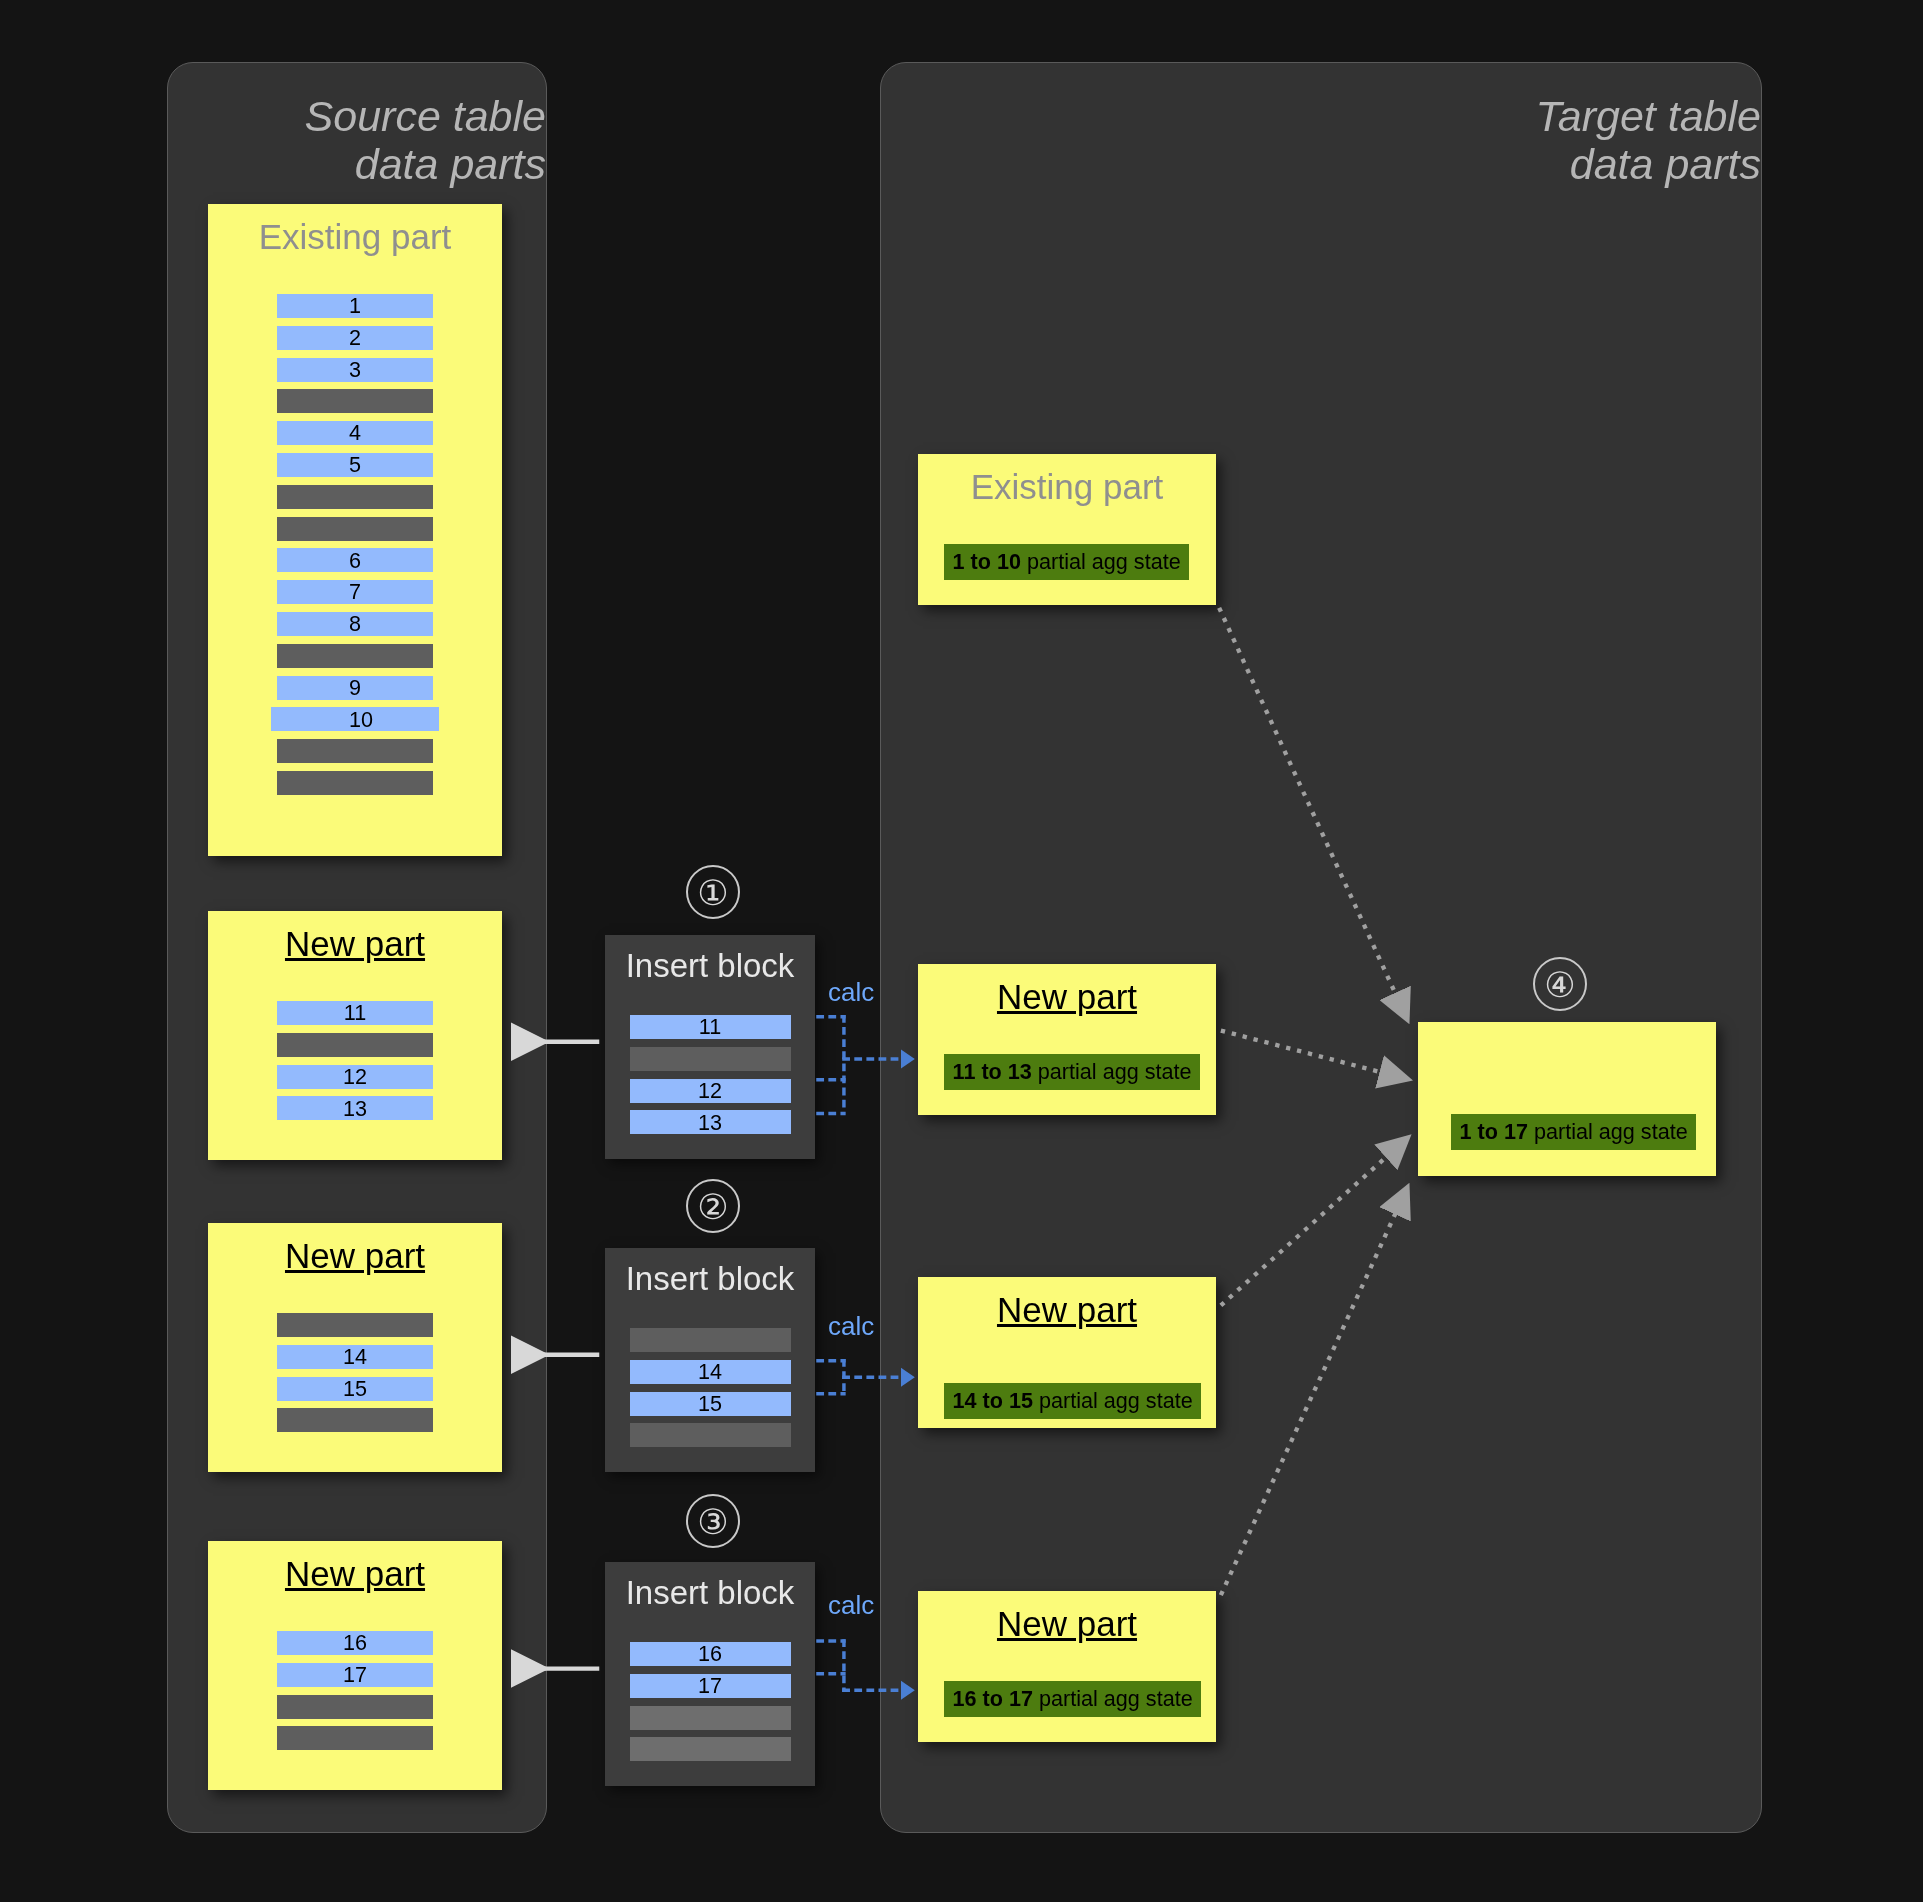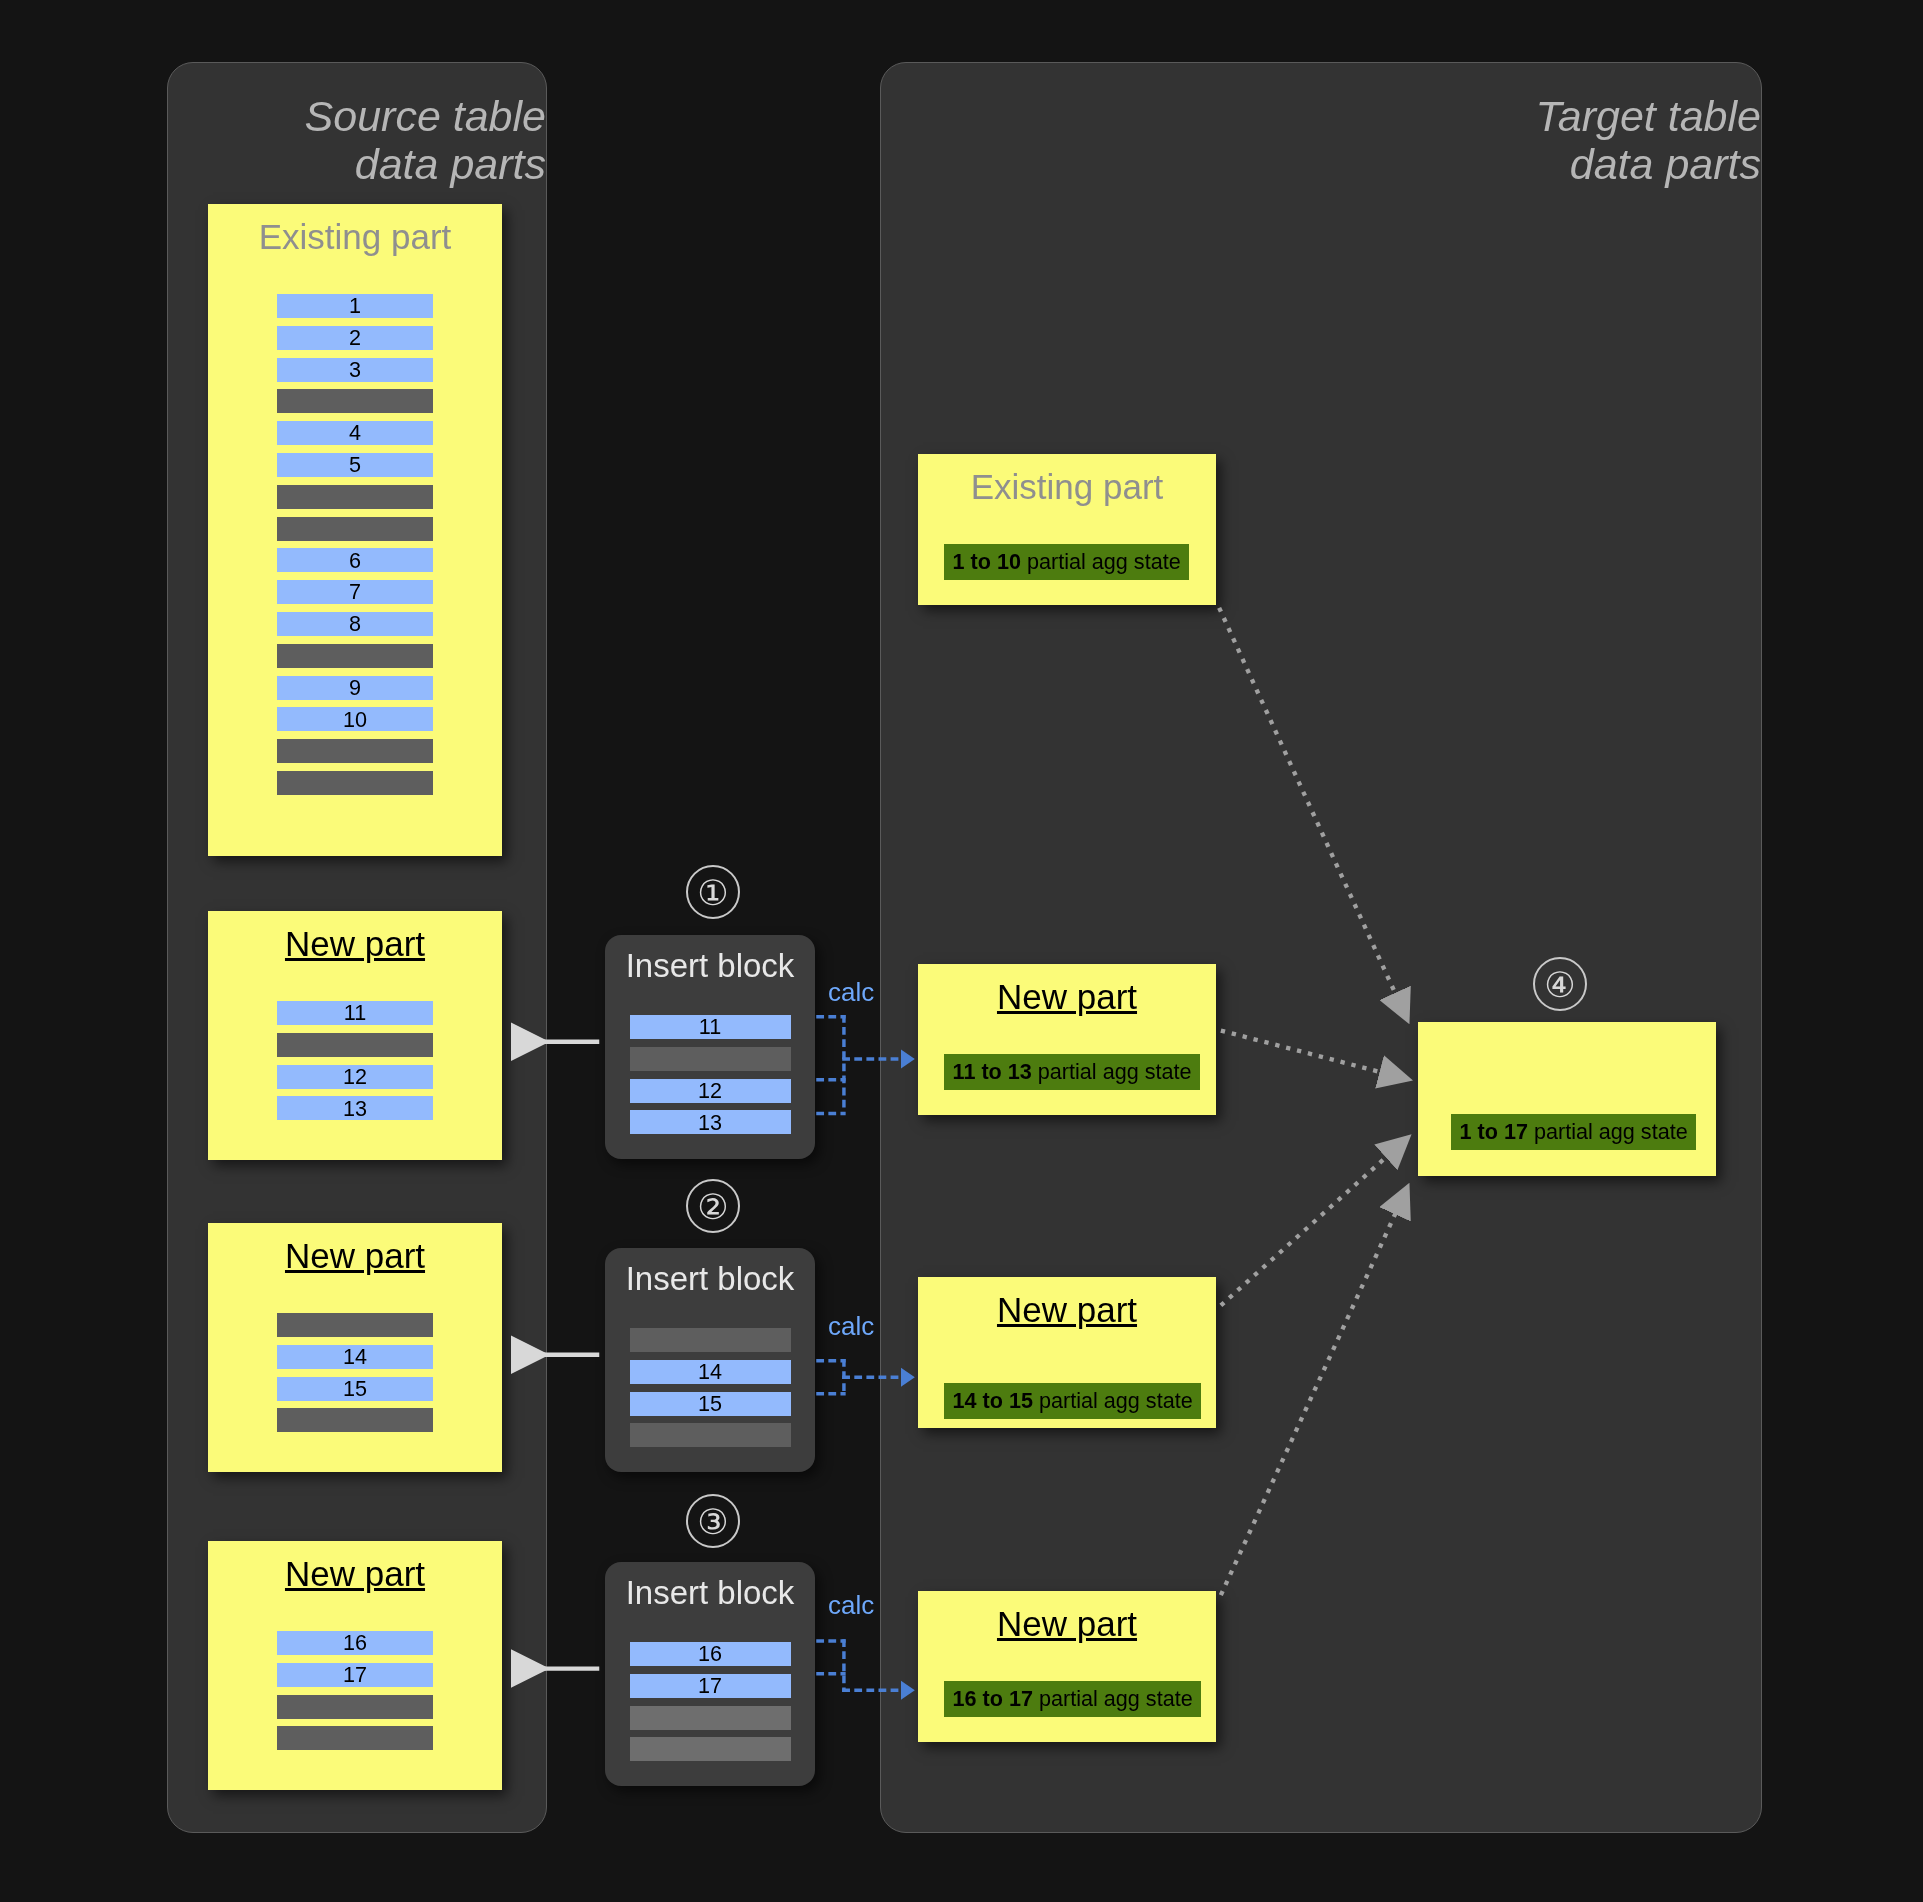--- a/index.html
+++ b/index.html
@@ -50,21 +50,20 @@
     position:absolute;background:#4d7c0f;color:#000;
     font-size:21.6px;line-height:1;padding:7px 8.6px 7.8px 8.6px;
     white-space:nowrap;
   }
   .agg b{font-weight:bold;}
 
   
   .insert{
     position:absolute;background:#3d3d3d;box-sizing:border-box;
     box-shadow:4.3px 5.2px 11.2px rgba(0,0,0,.5);
-    border-radius:16px;
   }
   .insert-title{
     text-align:center;color:#e8e8e8;font-size:33px;padding-top:12px;
   }
   .circled{
     position:absolute;width:54px;height:54px;border:2.6px solid #c9c9c9;
     border-radius:50%;color:#d8d8d8;font-size:35px;
     display:flex;align-items:center;justify-content:center;
     line-height:1;box-sizing:border-box;
   }
@@ -98,21 +97,21 @@
         <div class="row grey" style="width: 156px;"></div>
         <div class="row blue" style="width: 156px;">4</div>
         <div class="row blue" style="width: 156px;">5</div>
         <div class="row grey" style="width: 156px;"></div>
         <div class="row grey" style="width: 156px;"></div>
         <div class="row blue" style="width: 156px;">6</div>
         <div class="row blue" style="width: 156px;">7</div>
         <div class="row blue" style="width: 156px;">8</div>
         <div class="row grey" style="width: 156px;"></div>
         <div class="row blue" style="width: 156px;">9</div>
-        <div class="row blue" style="width: 156px;">10</div>
+        <div class="row blue" style="width: 156px; padding-left: 12px;">10</div>
         <div class="row grey" style="width: 156px;"></div>
         <div class="row grey" style="width: 156px;"></div>
       </div>
   </div>
 
   <div class="part" style="left:208px;top:911px;width:294px;height:249px;">
     <div class="part-title black">New part</div>
     <div class="rows" id="rows-src-1" style="top:90px;">
         <div class="row blue" style="width: 156px;">11</div>
         <div class="row grey" style="width: 156px;"></div>

